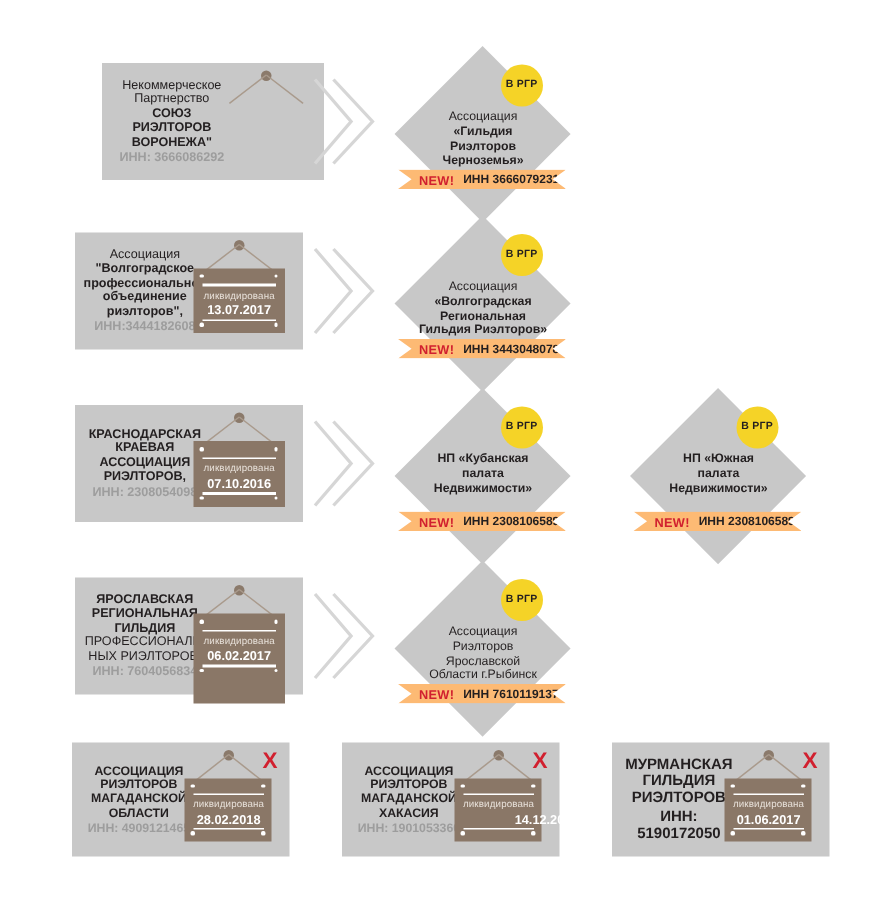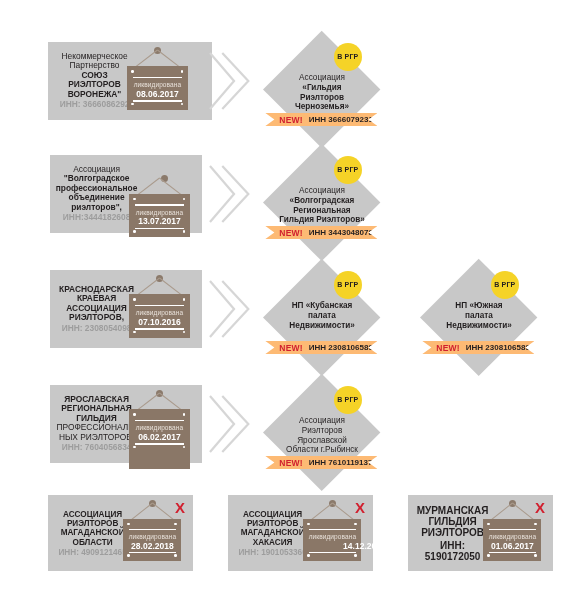--- a/index.html
+++ b/index.html
@@ -104,43 +104,33 @@
     color:#d1202f;font-weight:bold;font-size:8.5px;margin-left:14px;letter-spacing:.2px;
   }
   .ribbon .inn{
     color:#231f20;font-weight:bold;font-size:8px;margin-left:6px;letter-spacing:0px;
   }
 </style>
 </head>
 <body>
 
 <div class="canvas" id="canvas">
-    <div class="card" style="left: 48px; top: 42px; width: 164px; height: 78px;">
+    <div class="card" style="left: 68px; top: 42px; width: 148px; height: 78px;">
       <div class="card-text" style="width: 85.12px; font-size: 8.4px;">
         <span class="ln">Некоммерческое</span>
         <span class="ln">Партнерство</span>
         <span class="ln b">СОЮЗ</span>
         <span class="ln b">РИЭЛТОРОВ</span>
         <span class="ln b">ВОРОНЕЖА"</span>
         <span class="inn">ИНН: 3666086292</span>
       </div>
       <div class="sign-wrap" style="left: 79.04px; top: 5.46px; width: 60.8px; height: 62.4px;">
         <div class="sign-nail"></div>
         <div style="position: absolute; left: 30.4px; top: 3px; width: 1px; height: 30.6904px; background: rgb(169, 154, 140); transform-origin: center top; transform: rotate(-52.4132deg);"></div>
         <div style="position: absolute; left: 30.4px; top: 3px; width: 1px; height: 30.6904px; background: rgb(169, 154, 140); transform-origin: center top; transform: rotate(52.4132deg);"></div>
-        <div class="sign-board" style="top: 18.72px; width: 60.8px; height: 43.68px;">
-          <div class="dot" style="left: 4px; top: 4px;"></div>
-          <div class="dot" style="left: 53.8px; top: 4px;"></div>
-          <div class="dot" style="left: 4px; top: 36.68px;"></div>
-          <div class="dot" style="left: 53.8px; top: 36.68px;"></div>
-          <div class="rule" style="top: 10.4832px;"></div>
-          <div class="rule" style="top: 34.0704px;"></div>
-          <div class="liq" style="top: 15.288px;">ликвидирована</div>
-          <div class="date" style="top: 22.7136px;">08.06.2017</div>
-        </div>
       </div>
     </div>
     <div class="chev" style="left: 208px; top: 50px; width: 42px; height: 62px;"><svg width="42" height="62" viewBox="0 0 42 62">
         <path d="M2 3 L26.04 31 L2 59" fill="none" stroke="#d6d6d6" stroke-width="2.2"></path>
         <path d="M14.280000000000001 3 L40.32 31 L14.280000000000001 59" fill="none" stroke="#d6d6d6" stroke-width="2.2"></path>
       </svg></div>
     <div class="node" style="left: 263px; top: 31px; width: 118px; height: 118px;">
       <div class="dia" style="left: 17.287px; top: 17.287px; width: 83.426px; height: 83.426px;"></div>
       <div class="ntext" style="top: 42.48px; font-size: 8.2px;">
         <span class="ln">Ассоциация</span>
@@ -156,21 +146,21 @@
     </div>
     <div class="card" style="left: 50px; top: 155px; width: 152px; height: 78px;">
       <div class="card-text" style="width: 85.12px; font-size: 8.4px;">
         <span class="ln">Ассоциация</span>
         <span class="ln b">"Волгоградское</span>
         <span class="ln b">профессиональное</span>
         <span class="ln b">объединение</span>
         <span class="ln b">риэлторов",</span>
         <span class="inn">ИНН:3444182608</span>
       </div>
-      <div class="sign-wrap" style="left: 79.04px; top: 20px; width: 60.8px; height: 62.4px; padding-left: 11px;">
+      <div class="sign-wrap" style="left: 79.04px; top: 5px; width: 60.8px; height: 62.4px;">
         <div class="sign-nail"></div>
         <div style="position: absolute; left: 30.4px; top: 3px; width: 1px; height: 30.6904px; background: rgb(169, 154, 140); transform-origin: center top; transform: rotate(-52.4132deg);"></div>
         <div style="position: absolute; left: 30.4px; top: 3px; width: 1px; height: 30.6904px; background: rgb(169, 154, 140); transform-origin: center top; transform: rotate(52.4132deg);"></div>
         <div class="sign-board" style="top: 18.72px; width: 60.8px; height: 43.68px;">
           <div class="dot" style="left: 4px; top: 4px;"></div>
           <div class="dot" style="left: 53.8px; top: 4px;"></div>
           <div class="dot" style="left: 4px; top: 36.68px;"></div>
           <div class="dot" style="left: 53.8px; top: 36.68px;"></div>
           <div class="rule" style="top: 10.4832px;"></div>
           <div class="rule" style="top: 34.0704px;"></div>

